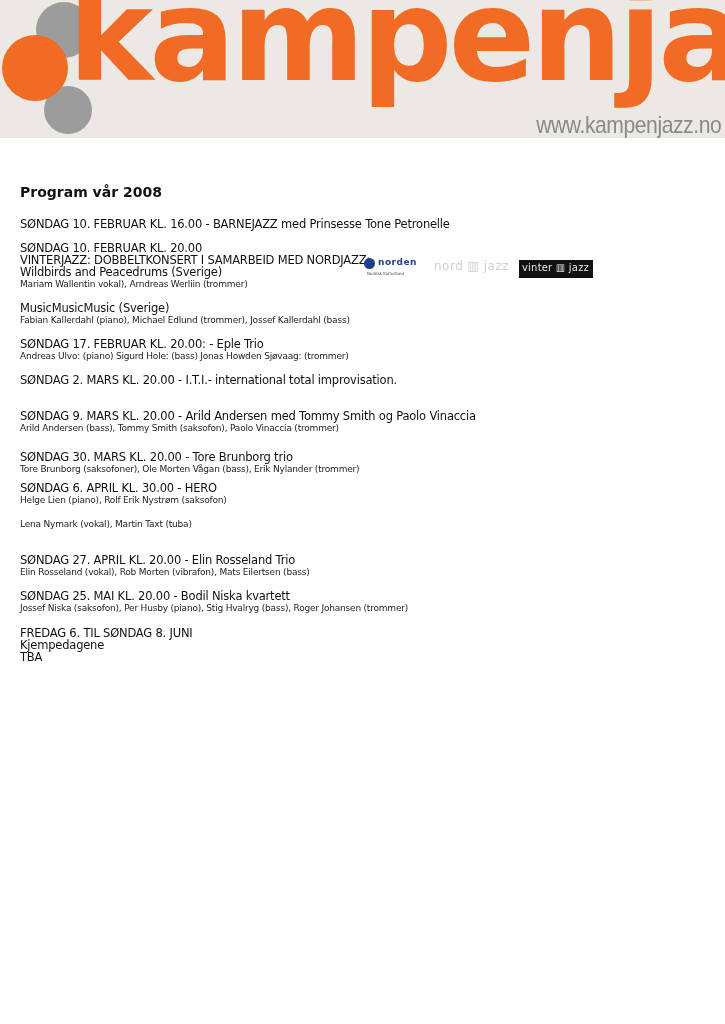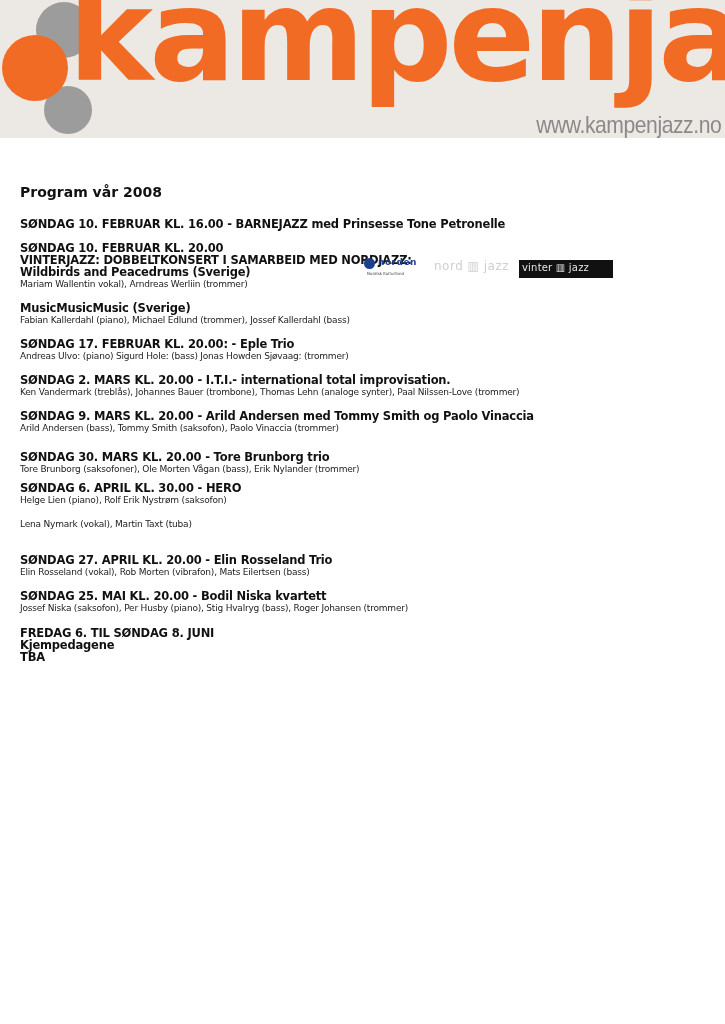--- a/index.html
+++ b/index.html
@@ -25,42 +25,42 @@
     font-family: "Liberation Sans", sans-serif; font-size: 24px;
     color: #8a8a8a; letter-spacing: -0.5px; white-space: nowrap;
     transform: scaleX(0.88); transform-origin: right center;
   }
   .prog-title {
     position: absolute; left: 20px; top: 184px;
     font-size: 14px; font-weight: bold; white-space: nowrap;
   }
   .event { position: absolute; left: 20px; white-space: nowrap; }
   .ev-h {
-    font-size: 11.5px; font-weight: bold; line-height: 12px;
+    font-size: 11.5px; font-weight: normal; line-height: 12px;
     font-family: "DejaVu Sans", sans-serif; letter-spacing: -0.2px;
   }
   .ev-p {
     font-size: 9px; line-height: 11px; margin-top: 1px;
     font-family: "DejaVu Sans", sans-serif; letter-spacing: -0.2px; color: #222;
   }
 
   .partners { position: absolute; top: 255px; left: 362px; height: 24px; }
   .norden { position: absolute; left: 0; top: 2px; width: 66px; height: 20px; text-align: center; }
   .norden .ball {
     position: absolute; left: 2px; top: 1px; width: 11px; height: 11px; border-radius: 50%;
     background: #1e3f8f;
   }
   .norden .nm { position: absolute; left: 16px; top: 0px; font-size: 9px; color: #1e3f8f; font-weight: bold; letter-spacing: 0.5px; }
   .norden .sub { position: absolute; left: 5px; top: 14px; font-size: 4px; color: #444; }
   .nordjazz {
     position: absolute; left: 72px; top: 4px; font-size: 12px; color: #cfcfcf;
     font-family: "DejaVu Sans", sans-serif; letter-spacing: 0.5px; white-space: nowrap;
   }
   .vinterjazz {
-    position: absolute; left: 157px; top: 5px; width: 94px; height: 18px;
+    position: absolute; left: 157px; top: 5px; width: 74px; height: 18px;
     background: #111; color: #e6e6e6; font-size: 10px; padding: 2px 3px;
     white-space: nowrap; letter-spacing: 0.2px;
   }
 </style>
 </head>
 <body>
 
 <div class="banner">
   <div class="circ g1"></div>
   <div class="circ g2"></div>
@@ -97,21 +97,20 @@
   <div class="ev-p">Fabian Kallerdahl (piano), Michael Edlund (trommer), Jossef Kallerdahl (bass)</div>
 </div>
 
 <div class="event" style="top:338px">
   <div class="ev-h">SØNDAG 17. FEBRUAR KL. 20.00: - Eple Trio</div>
   <div class="ev-p">Andreas Ulvo: (piano) Sigurd Hole: (bass) Jonas Howden Sjøvaag: (trommer)</div>
 </div>
 
 <div class="event" style="top:374px">
   <div class="ev-h">SØNDAG 2. MARS KL. 20.00 - I.T.I.- international total improvisation.</div>
-  <div class="ev-p">Ken Vandermark (treblås), Johannes Bauer (trombone), Thomas Lehn (analoge synter), Paal Nilssen-Love (trommer)</div>
 </div>
 
 <div class="event" style="top:410px">
   <div class="ev-h">SØNDAG 9. MARS KL. 20.00 - Arild Andersen med Tommy Smith og Paolo Vinaccia</div>
   <div class="ev-p">Arild Andersen (bass), Tommy Smith (saksofon), Paolo Vinaccia (trommer)</div>
 </div>
 
 <div class="event" style="top:451px">
   <div class="ev-h">SØNDAG 30. MARS KL. 20.00 - Tore Brunborg trio</div>
   <div class="ev-p">Tore Brunborg (saksofoner), Ole Morten Vågan (bass), Erik Nylander (trommer)</div>

